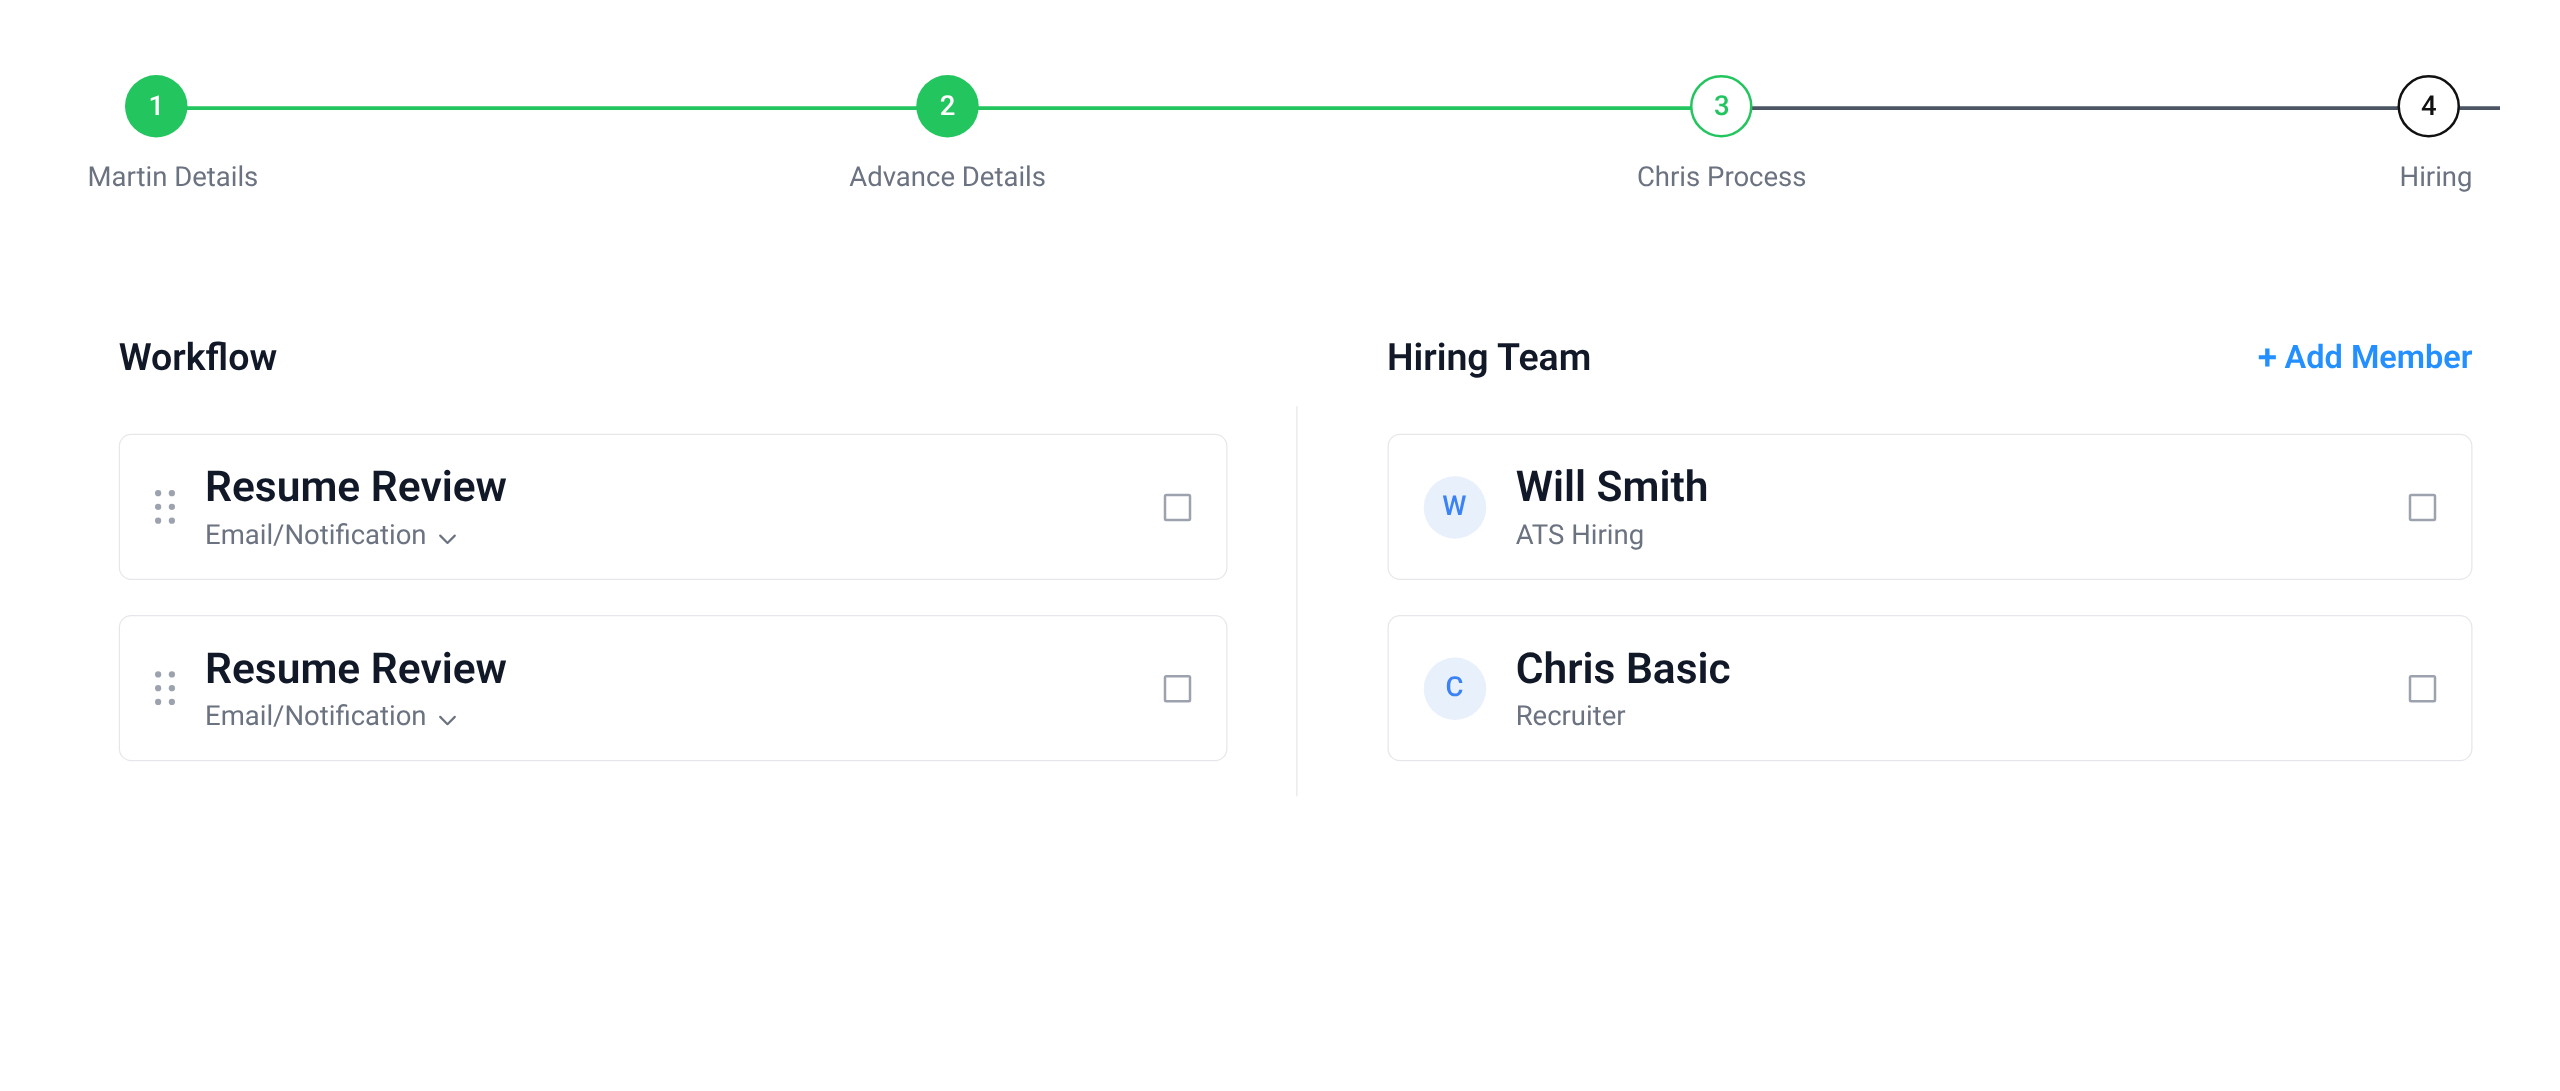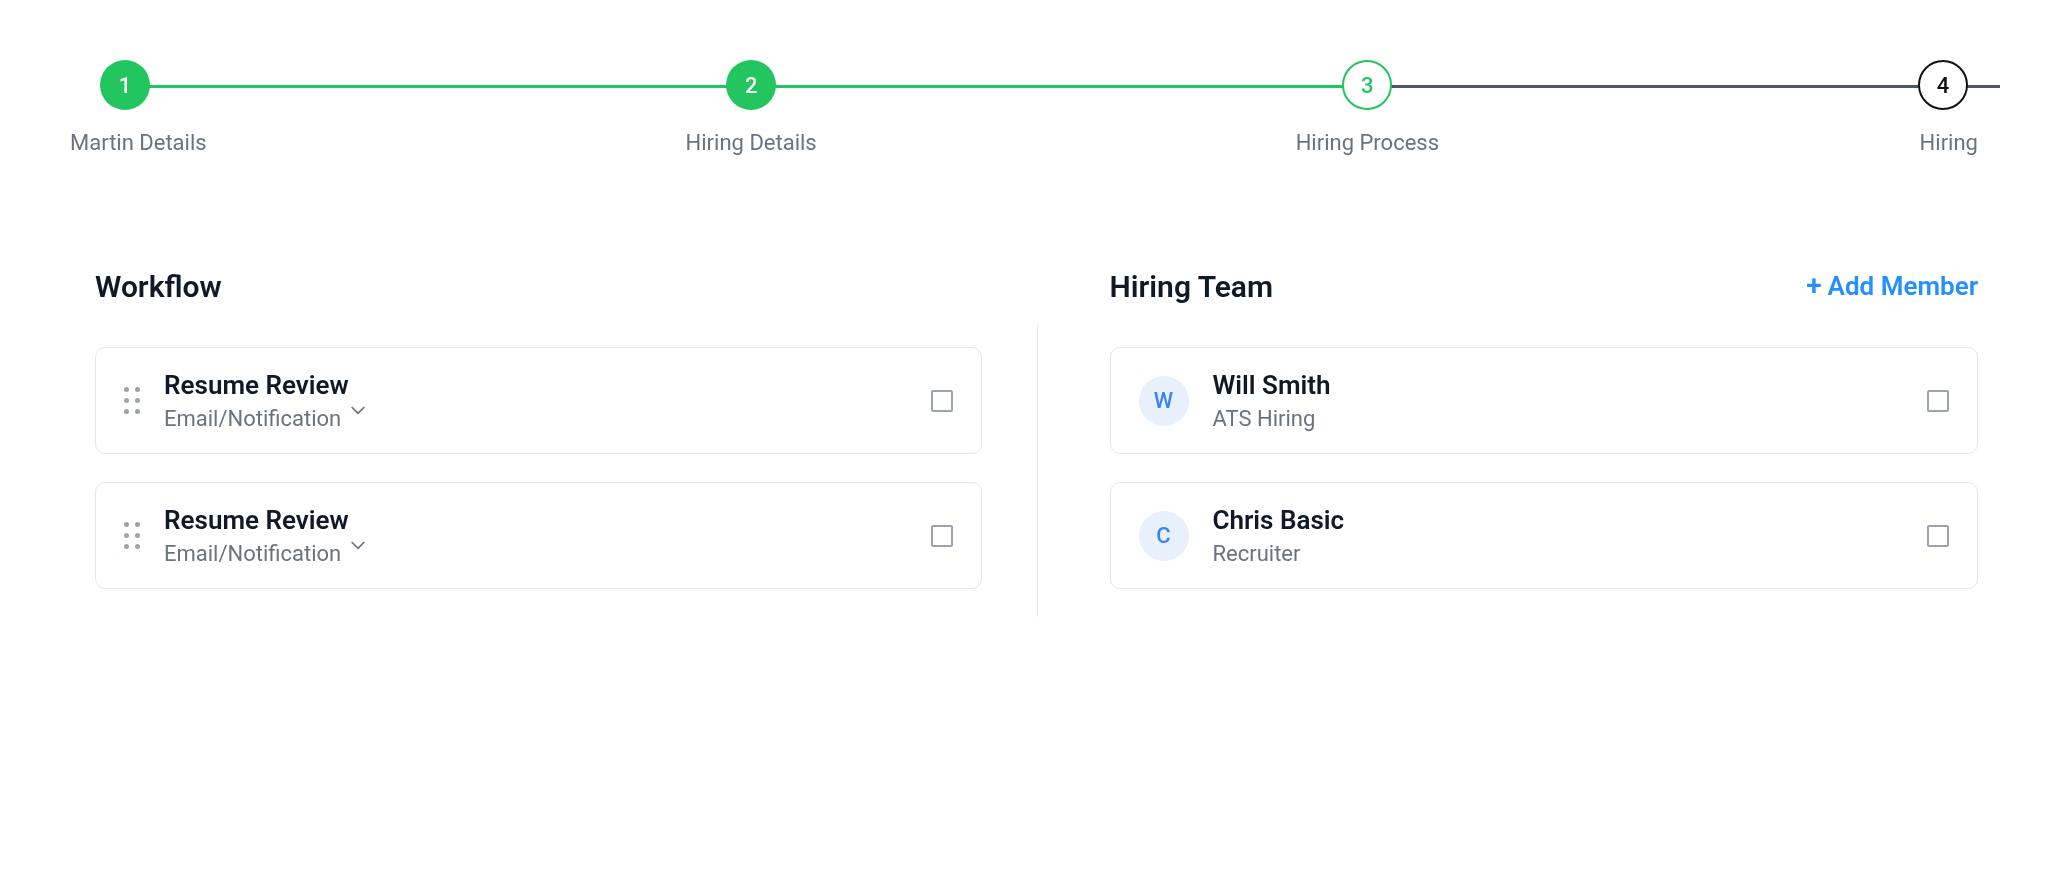--- a/index.html
+++ b/index.html
@@ -145,27 +145,27 @@
       background: #9ca3af;
       border-radius: 50%;
     }
     .card-body {
       flex: 1;
       display: flex;
       flex-direction: column;
       gap: 6px;
     }
     .card-title {
-      font-size: 26px;
+      font-size: 34px;
       font-weight: 600;
       color: #111827;
     }
     .card-sub {
       display: flex;
-      align-items: flex-start;
+      align-items: flex-end;
       gap: 10px;
       font-size: 22px;
       color: #6b7280;
     }
     .chevron-down {
       width: 14px;
       height: 14px;
       display: inline-block;
     }
     .chevron-down svg {
@@ -206,28 +206,28 @@
     <div class="step-circle completed" style="margin-left:30px;">
       <span>1</span>
     </div>
     <div class="step-label">Martin Details</div>
   </div>
 
   <div class="step">
     <div class="step-circle completed">
       <span>2</span>
     </div>
-    <div class="step-label">Hiring Details</div>
+    <div class="step-label">Advance Details</div>
   </div>
 
   <div class="step">
     <div class="step-circle current">
       <span>3</span>
     </div>
-    <div class="step-label">Hiring Process</div>
+    <div class="step-label">Chris Process</div>
   </div>
 
   <div class="step" style="align-items:flex-end;">
     <div class="step-circle upcoming" style="margin-right:10px;">
       <span>4</span>
     </div>
     <div class="step-label">Hiring</div>
   </div>
 </div>
 

